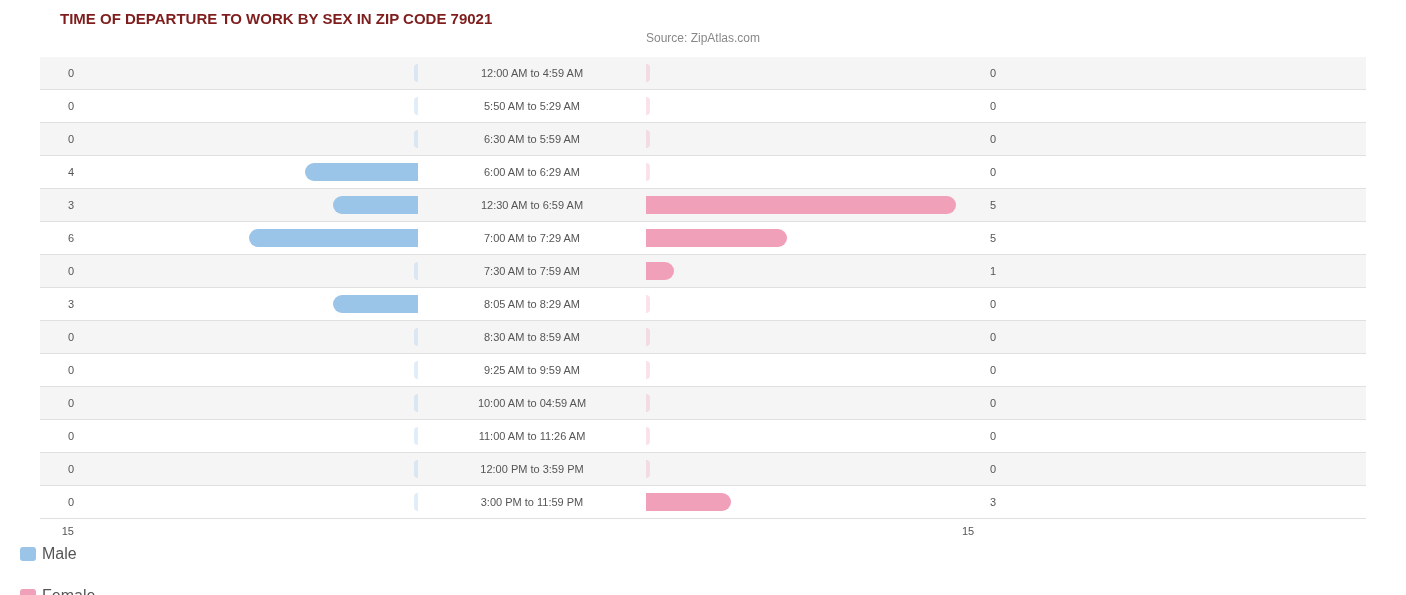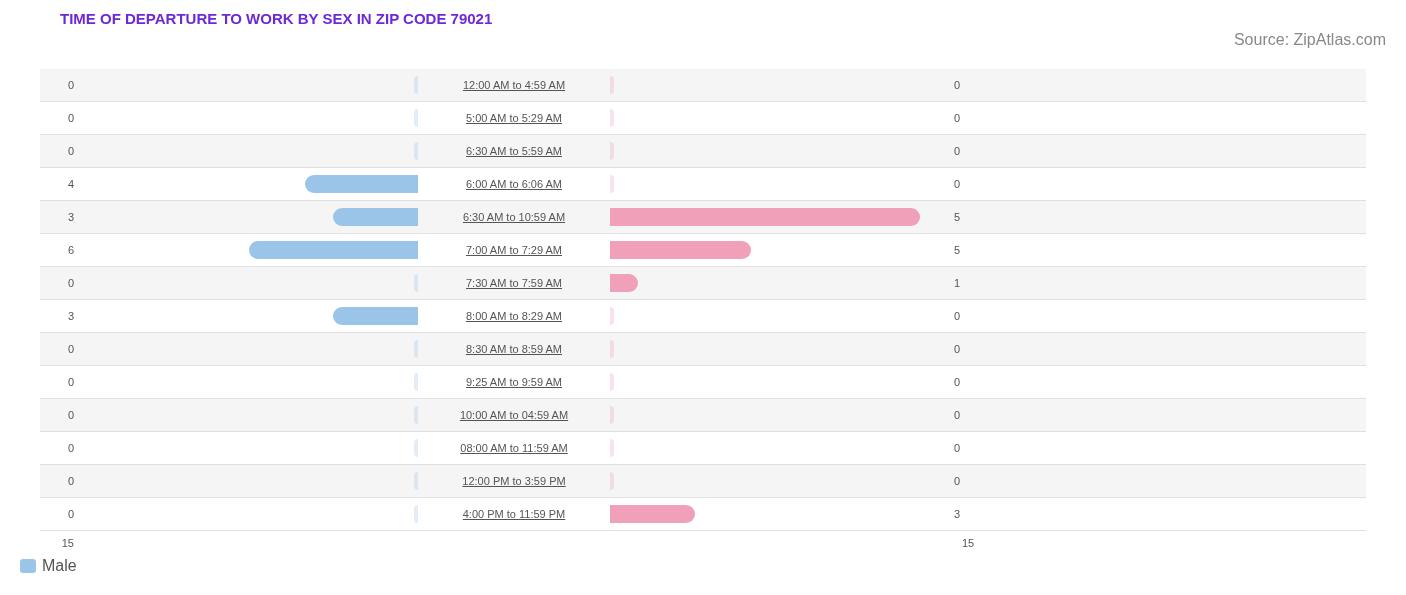--- a/index.html
+++ b/index.html
@@ -6,29 +6,29 @@
     body {
       font-family: Arial, sans-serif;
       background: #fff;
       width: 1406px;
       min-height: 595px;
       padding: 10px 20px;
     }
     .chart-title {
       font-size: 15px;
       font-weight: bold;
-      color: #6d28d9;
+      color: #7f1d1d;
       margin-bottom: 4px;
       padding-left: 40px;
     }
     .source {
-      font-size: 16px;
+      font-size: 12px;
       color: #888;
-      text-align: right;
-      margin-bottom: 20px;
+      text-align: center;
+      margin-bottom: 12px;
     }
     .chart-area {
       position: relative;
       padding: 0 20px;
     }
     .row {
       display: flex;
       align-items: center;
       height: 33px;
       border-bottom: 1px solid #e0e0e0;
@@ -48,27 +48,26 @@
       display: flex;
       justify-content: flex-end;
       flex-shrink: 0;
     }
     .male-bar {
       height: 18px;
       background: #9ac4e8;
       border-radius: 9px 0 0 9px;
     }
     .label-cell {
-      width: 192px;
+      width: 228px;
       text-align: center;
       font-size: 11px;
       color: #555;
       flex-shrink: 0;
       padding: 0 4px;
-      text-decoration: underline;
     }
     .female-bar-container {
       width: 340px;
       display: flex;
       justify-content: flex-start;
       flex-shrink: 0;
     }
     .female-bar {
       height: 18px;
       background: #f0a0b8;
@@ -149,21 +148,21 @@
       <div class="female-bar-container">
         <div class="female-bar" style="width:0px;min-width:4px;opacity:0.3;"></div>
       </div>
       <div class="female-val">0</div>
     </div>
     <div class="row">
       <div class="male-val">0</div>
       <div class="male-bar-container">
         <div class="male-bar" style="width:0px;min-width:4px;opacity:0.3;"></div>
       </div>
-      <div class="label-cell">5:00 AM to 5:29 AM</div>
+      <div class="label-cell">5:50 AM to 5:29 AM</div>
       <div class="female-bar-container">
         <div class="female-bar" style="width:0px;min-width:4px;opacity:0.3;"></div>
       </div>
       <div class="female-val">0</div>
     </div>
     <div class="row">
       <div class="male-val">0</div>
       <div class="male-bar-container">
         <div class="male-bar" style="width:0px;min-width:4px;opacity:0.3;"></div>
       </div>
@@ -171,32 +170,32 @@
       <div class="female-bar-container">
         <div class="female-bar" style="width:0px;min-width:4px;opacity:0.3;"></div>
       </div>
       <div class="female-val">0</div>
     </div>
     <div class="row">
       <div class="male-val">4</div>
       <div class="male-bar-container">
         <div class="male-bar" style="width:112.72727272727273px;"></div>
       </div>
-      <div class="label-cell">6:00 AM to 6:06 AM</div>
+      <div class="label-cell">6:00 AM to 6:29 AM</div>
       <div class="female-bar-container">
         <div class="female-bar" style="width:0px;min-width:4px;opacity:0.3;"></div>
       </div>
       <div class="female-val">0</div>
     </div>
     <div class="row">
       <div class="male-val">3</div>
       <div class="male-bar-container">
         <div class="male-bar" style="width:84.54545454545453px;"></div>
       </div>
-      <div class="label-cell">6:30 AM to 10:59 AM</div>
+      <div class="label-cell">12:30 AM to 6:59 AM</div>
       <div class="female-bar-container">
         <div class="female-bar" style="width:310px;"></div>
       </div>
       <div class="female-val">5</div>
     </div>
     <div class="row">
       <div class="male-val">6</div>
       <div class="male-bar-container">
         <div class="male-bar" style="width:169.09090909090907px;"></div>
       </div>
@@ -215,21 +214,21 @@
       <div class="female-bar-container">
         <div class="female-bar" style="width:28.181818181818183px;"></div>
       </div>
       <div class="female-val">1</div>
     </div>
     <div class="row">
       <div class="male-val">3</div>
       <div class="male-bar-container">
         <div class="male-bar" style="width:84.54545454545453px;"></div>
       </div>
-      <div class="label-cell">8:00 AM to 8:29 AM</div>
+      <div class="label-cell">8:05 AM to 8:29 AM</div>
       <div class="female-bar-container">
         <div class="female-bar" style="width:0px;min-width:4px;opacity:0.3;"></div>
       </div>
       <div class="female-val">0</div>
     </div>
     <div class="row">
       <div class="male-val">0</div>
       <div class="male-bar-container">
         <div class="male-bar" style="width:0px;min-width:4px;opacity:0.3;"></div>
       </div>
@@ -259,21 +258,21 @@
       <div class="female-bar-container">
         <div class="female-bar" style="width:0px;min-width:4px;opacity:0.3;"></div>
       </div>
       <div class="female-val">0</div>
     </div>
     <div class="row">
       <div class="male-val">0</div>
       <div class="male-bar-container">
         <div class="male-bar" style="width:0px;min-width:4px;opacity:0.3;"></div>
       </div>
-      <div class="label-cell">08:00 AM to 11:59 AM</div>
+      <div class="label-cell">11:00 AM to 11:26 AM</div>
       <div class="female-bar-container">
         <div class="female-bar" style="width:0px;min-width:4px;opacity:0.3;"></div>
       </div>
       <div class="female-val">0</div>
     </div>
     <div class="row">
       <div class="male-val">0</div>
       <div class="male-bar-container">
         <div class="male-bar" style="width:0px;min-width:4px;opacity:0.3;"></div>
       </div>
@@ -281,21 +280,21 @@
       <div class="female-bar-container">
         <div class="female-bar" style="width:0px;min-width:4px;opacity:0.3;"></div>
       </div>
       <div class="female-val">0</div>
     </div>
     <div class="row">
       <div class="male-val">0</div>
       <div class="male-bar-container">
         <div class="male-bar" style="width:0px;min-width:4px;opacity:0.3;"></div>
       </div>
-      <div class="label-cell">4:00 PM to 11:59 PM</div>
+      <div class="label-cell">3:00 PM to 11:59 PM</div>
       <div class="female-bar-container">
         <div class="female-bar" style="width:84.54545454545453px;"></div>
       </div>
       <div class="female-val">3</div>
     </div>
   </div>
 
 <div class="axis-row" style="padding-left:20px;">
   <div class="axis-left">15</div>
   <div class="axis-spacer"></div>

